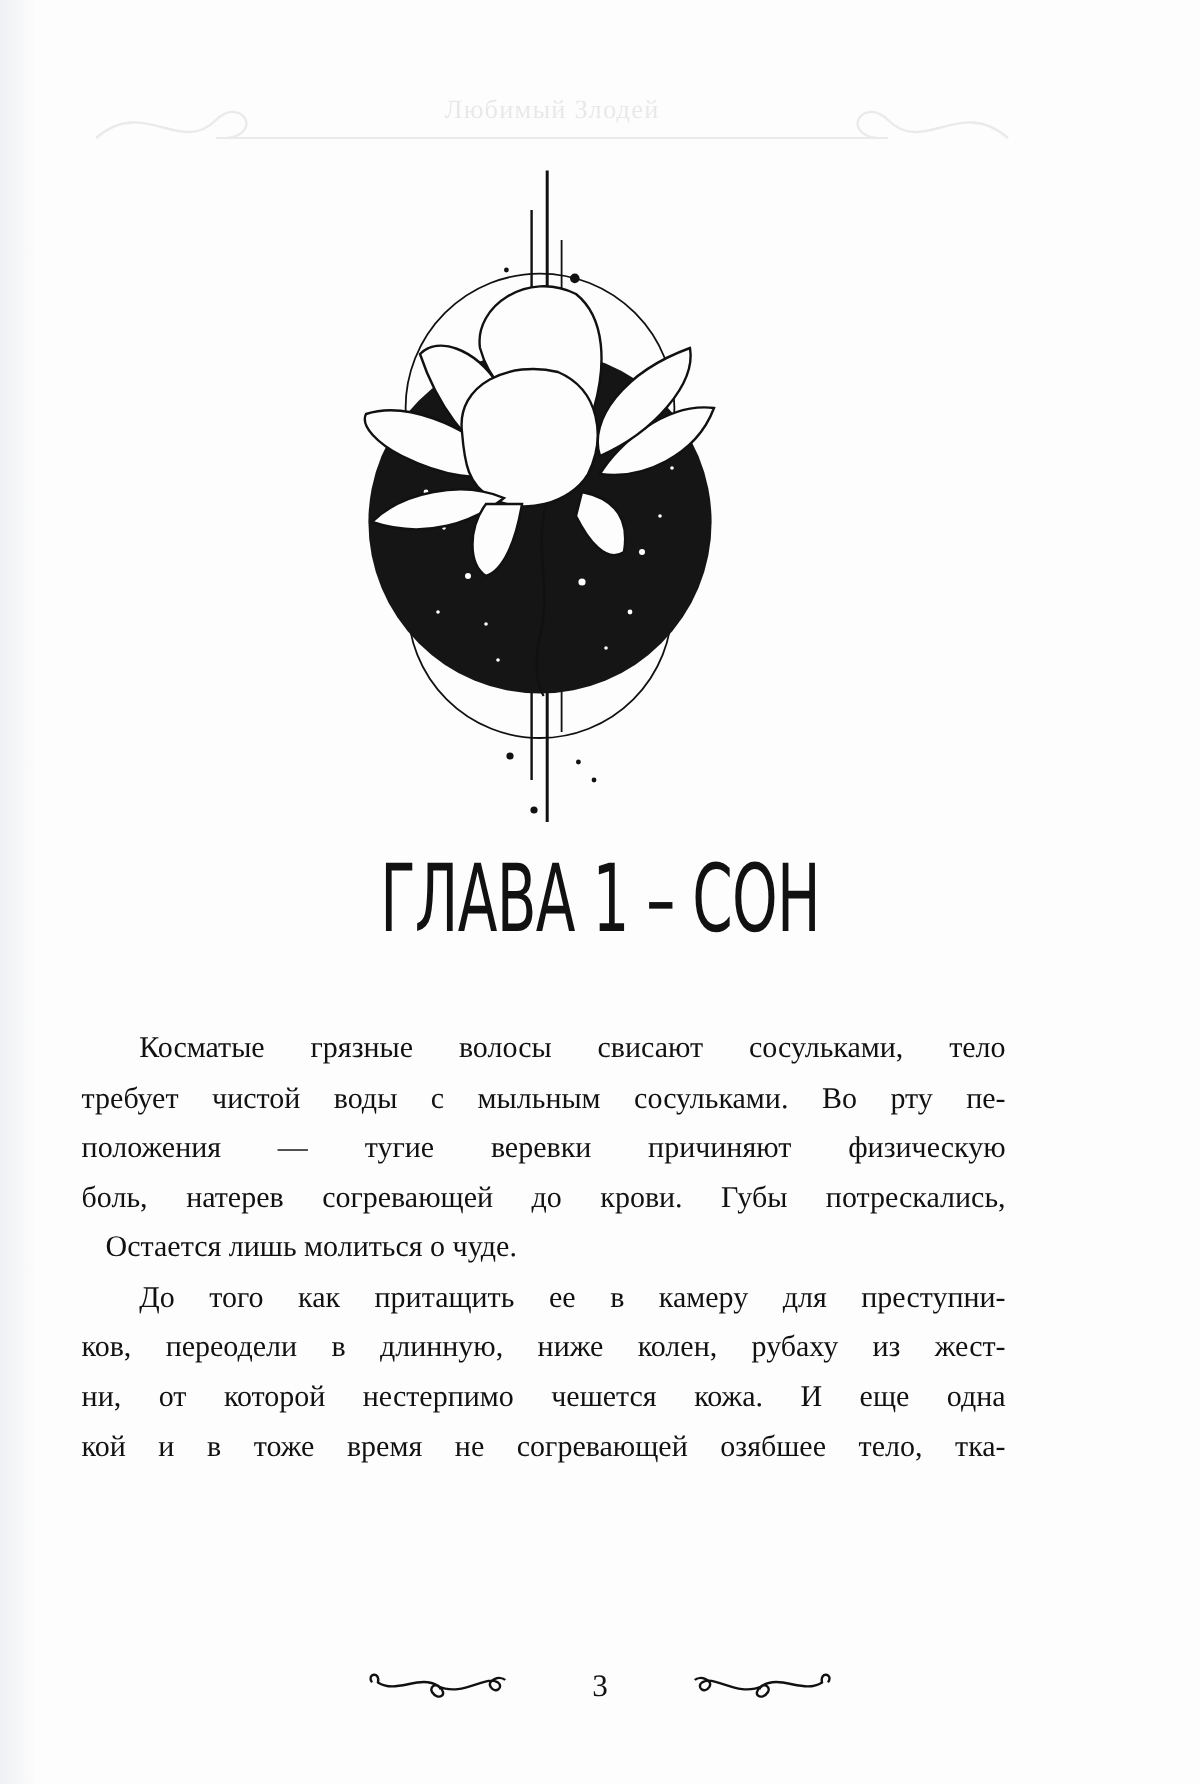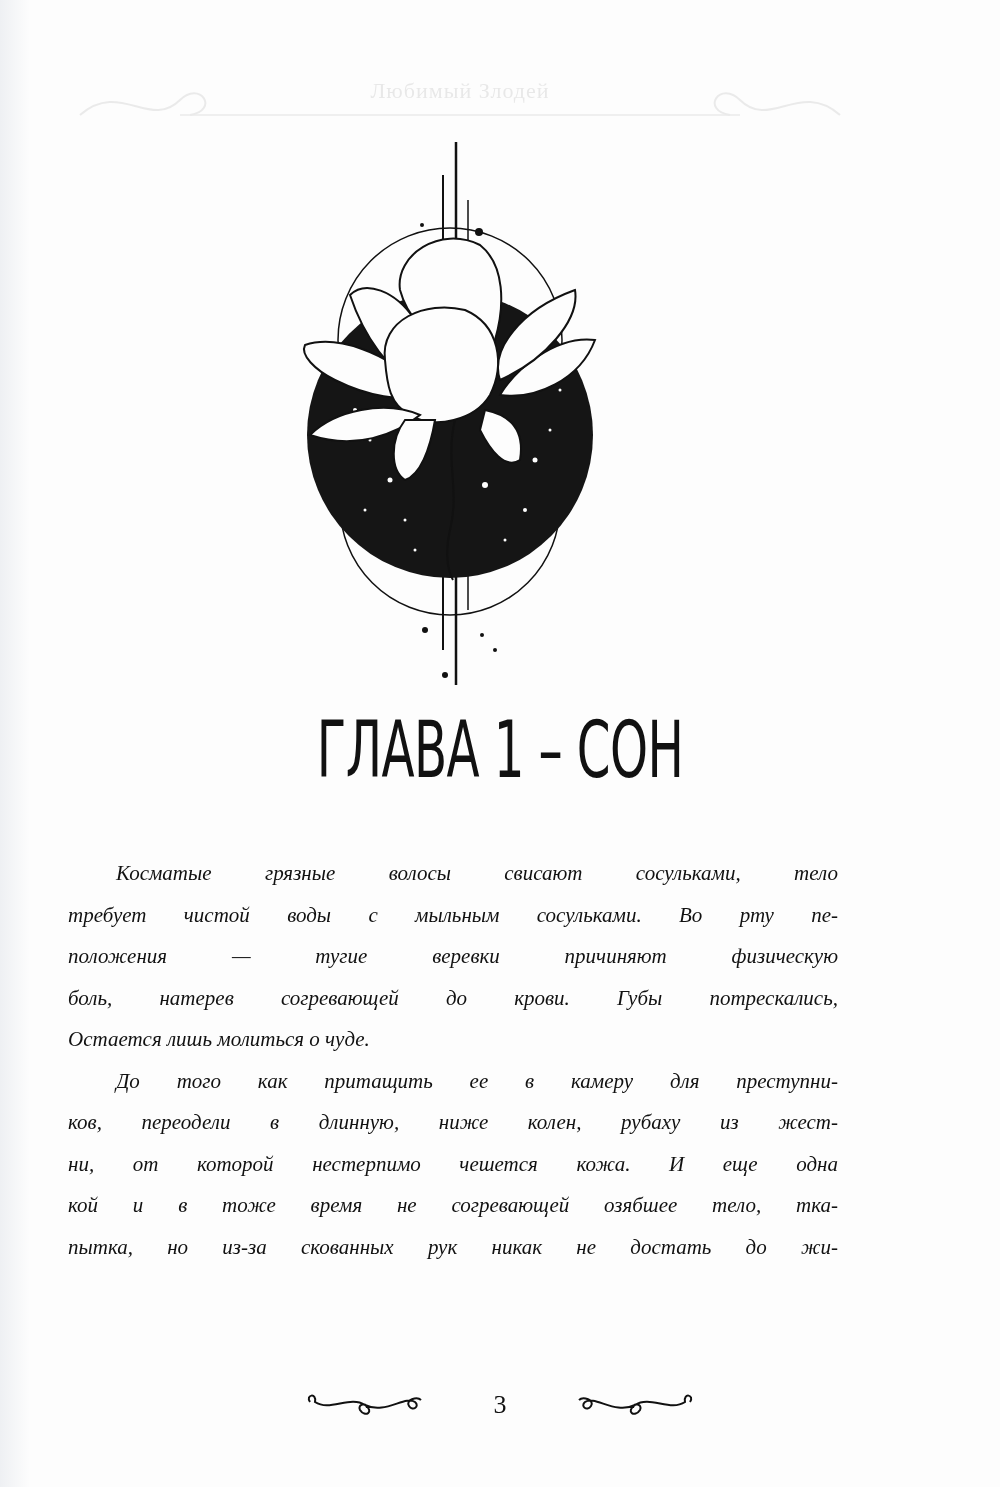--- a/index.html
+++ b/index.html
@@ -32,28 +32,27 @@
       text-align: center;
       font-family: "DejaVu Sans", sans-serif;
       font-size: 78px; font-weight: normal;
       letter-spacing: -1px;
       transform: scaleX(0.62);
       color: #111;
       line-height: 100px;
     }
     .body-text {
       position: absolute; left: 68px; top: 853px; width: 770px;
-      font-style: italic;
-      font-size: 21px;
+      font-size: 25px;
       line-height: 41.5px;
       color: #111;
     }
     .body-text p { margin: 0; text-align: justify; text-align-last: left; }
     .body-text .line { display: block; text-align: justify; text-align-last: justify; }
-    .body-text .line.last { text-align-last: left; }
+    .body-text .line.last { text-align-last: left; margin-left: 20px; }
     .body-text .line.indent { text-indent: 48px; }
     .page-footer {
       position: absolute; left: 305px; top: 1385px; width: 390px; height: 40px;
       display: flex; align-items: center; justify-content: space-between;
     }
     .page-number {
       font-size: 26px; color: #111;
     }
   </style>
 </head>
@@ -147,21 +146,20 @@
     <span class="line">требует чистой воды с мыльным сосульками. Во рту пе-</span>
     <span class="line">положения — тугие веревки причиняют физическую</span>
     <span class="line">боль, натерев согревающей до крови. Губы потрескались,</span>
     <span class="line last">Остается лишь молиться о чуде.</span>
   </p>
   <p>
     <span class="line indent">До того как притащить ее в камеру для преступни-</span>
     <span class="line">ков, переодели в длинную, ниже колен, рубаху из жест-</span>
     <span class="line">ни, от которой нестерпимо чешется кожа. И еще одна</span>
     <span class="line">кой и в тоже время не согревающей озябшее тело, тка-</span>
-    <span class="line">пытка, но из-за скованных рук никак не достать до жи-</span>
   </p>
 </div>
 
 <div class="page-footer">
   <svg width="120" height="30" viewBox="0 0 120 30">
     <path d="M5 12 C0 5 12 2 10 12 C25 22 45 5 60 15 C70 22 60 28 55 20 C52 14 62 12 62 18 M60 15 C80 25 100 5 110 12 C115 16 108 22 104 16 C100 10 112 6 116 10" fill="none" stroke="#111" stroke-width="2"></path>
   </svg>
   <span class="page-number">3</span>
   <svg width="120" height="30" viewBox="0 0 120 30">
     <g transform="translate(120,0) scale(-1,1)">

